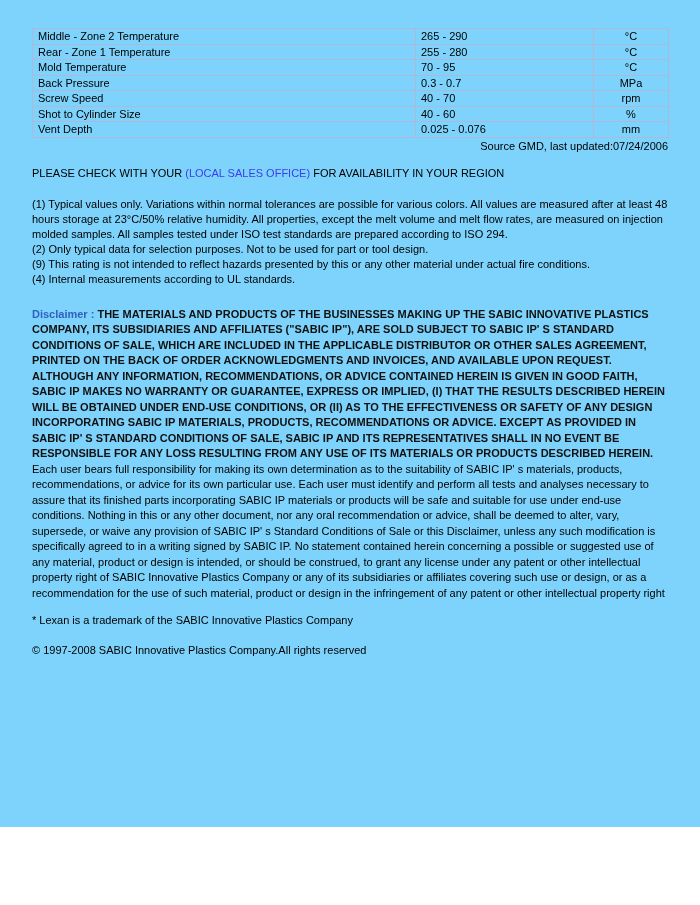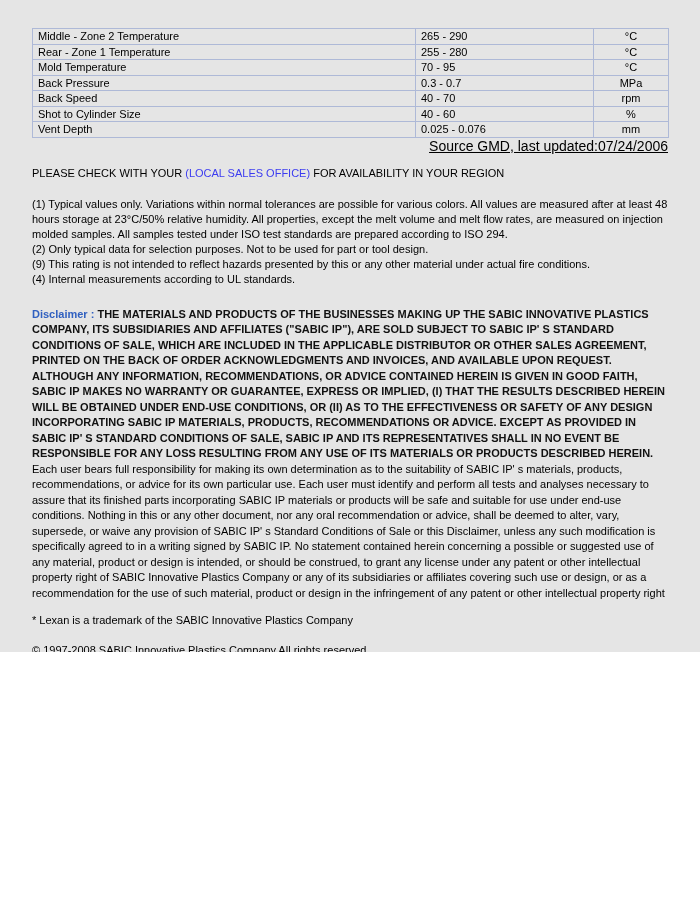--- a/index.html
+++ b/index.html
@@ -5,22 +5,22 @@
   html, body {
     margin: 0;
     padding: 0;
     background: #ffffff;
     font-family: "Liberation Sans", "DejaVu Sans", sans-serif;
     color: #000000;
   }
   .page {
     position: relative;
     width: 700px;
-    height: 652px;
-    background: #e5e5e5;
+    height: 827px;
+    background: #7dd3fc;
     overflow: hidden;
   }
   .content {
     position: absolute;
     left: 32px;
     top: 0;
     width: 636px;
   }
 
   
@@ -38,24 +38,23 @@
     height: 12.5px;
     overflow: hidden;
     white-space: nowrap;
   }
   td.cell-name  { text-align: left; }
   td.cell-value { text-align: left; }
   td.cell-unit  { text-align: center; }
 
   .source {
     margin: 2px 0 0 0;
-    font-size: 14px;
+    font-size: 11px;
     line-height: 13px;
     text-align: right;
-    text-decoration: underline;
   }
 
   .notice {
     font-size: 11px;
     line-height: 13px;
     margin: 0;
   }
   .notice.spec { margin-top: 15px; }
   .notice.availability { margin-top: 14px; }
 
@@ -124,21 +123,21 @@
           <td class="cell-name">Mold Temperature</td>
           <td class="cell-value">70 - 95</td>
           <td class="cell-unit">°C</td>
         </tr>
         <tr>
           <td class="cell-name">Back Pressure</td>
           <td class="cell-value">0.3 - 0.7</td>
           <td class="cell-unit">MPa</td>
         </tr>
         <tr>
-          <td class="cell-name">Back Speed</td>
+          <td class="cell-name">Screw Speed</td>
           <td class="cell-value">40 - 70</td>
           <td class="cell-unit">rpm</td>
         </tr>
         <tr>
           <td class="cell-name">Shot to Cylinder Size</td>
           <td class="cell-value">40 - 60</td>
           <td class="cell-unit">%</td>
         </tr>
         <tr>
           <td class="cell-name">Vent Depth</td>

